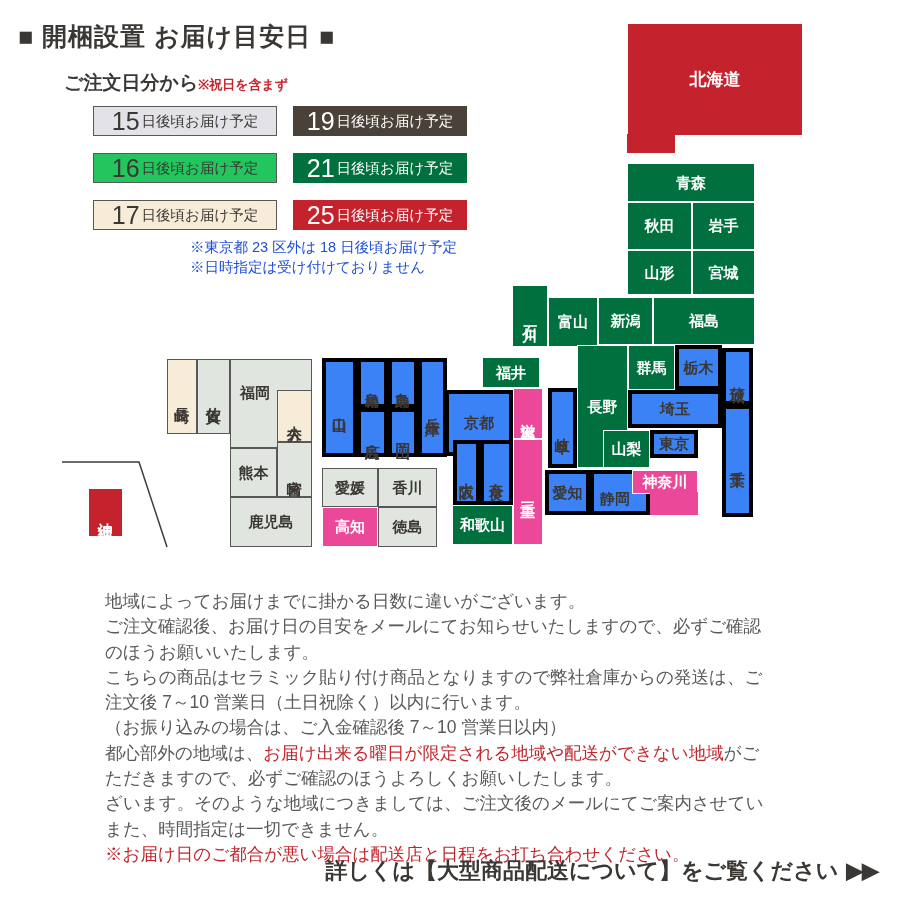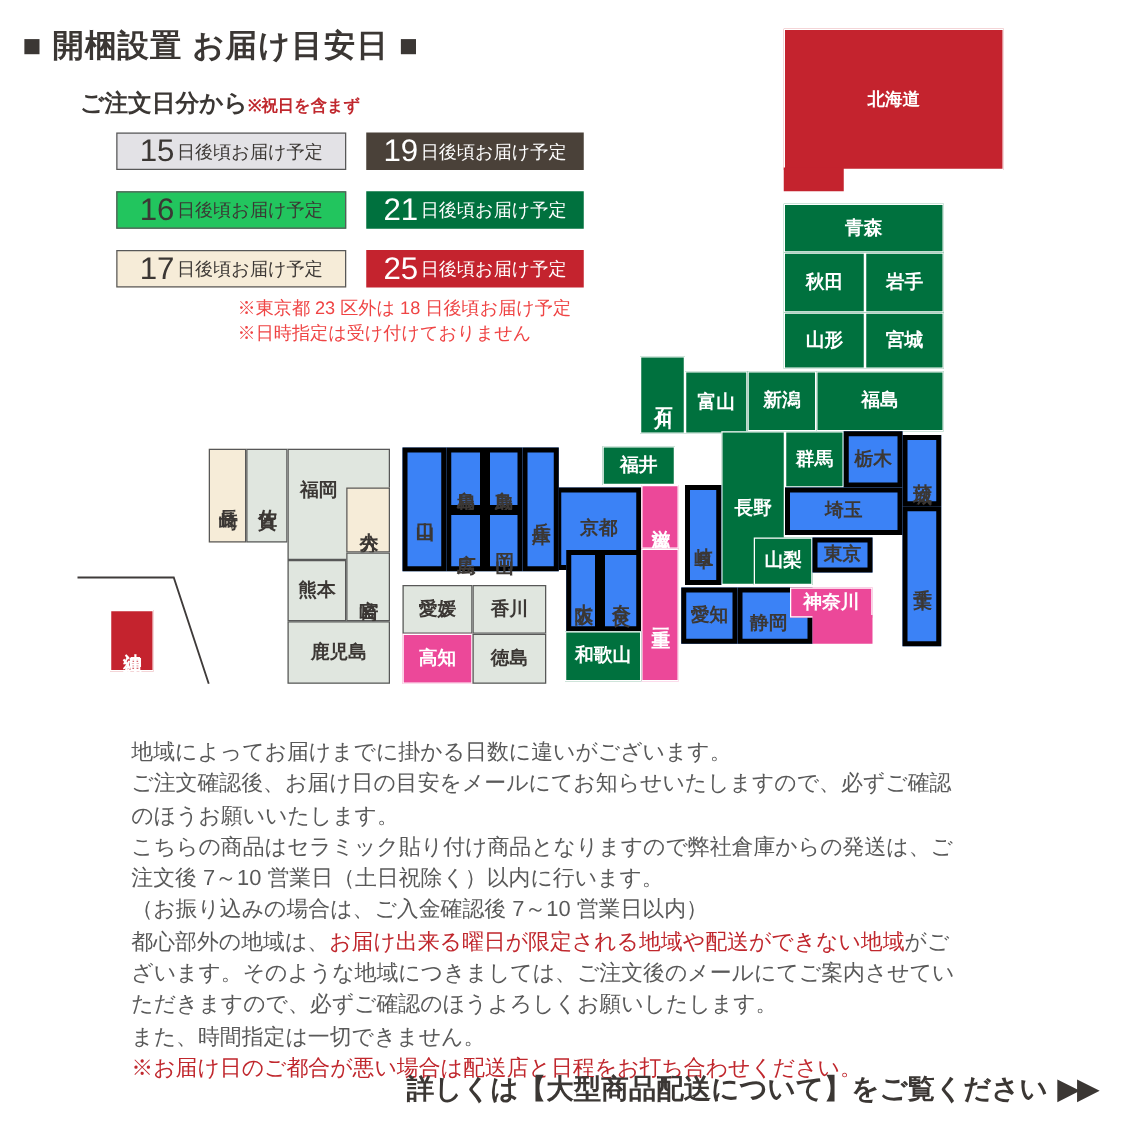--- a/index.html
+++ b/index.html
@@ -14,34 +14,34 @@
   .lg-box { display:flex; align-items:center; justify-content:center; }
   .lg-box .num { font-size:25px; font-weight:300; line-height:1; margin-right:2px; }
   .lg-box .sfx { font-size:14.5px; font-weight:500; }
   .lg-gray      { background:#e3e2e6; border:1px solid #585858; color:#3b3734; }
   .lg-graygreen { background:#22c55e; border:1px solid #585858; color:#3b3734; }
   .lg-cream     { background:#f6ecd8; border:1px solid #585858; color:#3b3734; }
   .lg-brown     { background:#4a4139; color:#fff; }
   .lg-green     { background:#00713e; color:#fff; }
   .lg-red       { background:#c4232e; color:#fff; }
 
-  .legend-notes { position:absolute; left:190px; top:237px; font-size:14.5px; line-height:20px; color:#ef4444; font-weight:500; }
+  .legend-notes { position:absolute; left:190px; top:237px; font-size:14.5px; line-height:20px; color:#1d4ed8; font-weight:500; }
 
   .map { position:absolute; left:0; top:0; width:900px; height:900px; }
   .pref { position:absolute; display:flex; align-items:center; justify-content:center; font-size:15px; font-weight:600; line-height:1.15; }
   .pref .plabel { position:relative; text-align:center; }
   .pref .plabel.vert { writing-mode:vertical-rl; letter-spacing:2px; }
   .c-green { background:#00713e; border:1px solid #fff; color:#fff; }
   .c-brown { background:#ec4899; border:1px solid #fff; color:#fff; }
   .c-red   { background:#c4232e; border:1px solid #fff; color:#fff; }
   .c-gray      { background:#3b82f6; border:4px solid #000000; color:#3b3734; }
   .c-graygreen { background:#e0e6df; border:1px solid #585858; color:#3b3734; }
   .c-cream     { background:#f6ecd8; border:1px solid #585858; color:#3b3734; }
   .noborder { border:none; }
-  .pref.hokkaido { font-size:14px; }
+  .pref.hokkaido { font-size:17px; }
   .inset-line { position:absolute; left:0; top:0; pointer-events:none; }
 
   .body-text { position:absolute; left:105px; top:589px; width:700px; font-size:17.5px; line-height:25.3px; color:#595959; }
   .body-text .red { color:#c0272d; }
 
   .footer { position:absolute; right:22px; top:856px; font-size:22px; font-weight:600; color:#3b3734; }
   .footer .arrows { margin-left:8px; letter-spacing:-1px; }
 </style>
 </head>
 <body>
@@ -236,22 +236,22 @@
     </div>
 
   <div class="body-text" id="body-text">
       <div><span>地域によってお届けまでに掛かる日数に違いがございます。</span></div>
       <div><span>ご注文確認後、お届け日の目安をメールにてお知らせいたしますので、必ずご確認</span></div>
       <div><span>のほうお願いいたします。</span></div>
       <div><span>こちらの商品はセラミック貼り付け商品となりますので弊社倉庫からの発送は、ご</span></div>
       <div><span>注文後 7～10 営業日（土日祝除く）以内に行います。</span></div>
       <div><span>（お振り込みの場合は、ご入金確認後 7～10 営業日以内）</span></div>
       <div><span>都心部外の地域は、</span><span class="red">お届け出来る曜日が限定される地域や配送ができない地域</span><span>がご</span></div>
+      <div><span>ただきますので、必ずご確認のほうよろしくお願いしたします。</span></div>
       <div><span>ざいます。そのような地域につきましては、ご注文後のメールにてご案内させてい</span></div>
-      <div><span>ただきますので、必ずご確認のほうよろしくお願いしたします。</span></div>
       <div><span>また、時間指定は一切できません。</span></div>
       <div><span class="red">※お届け日のご都合が悪い場合は配送店と日程をお打ち合わせください。</span></div>
     </div>
 
   <div class="footer">
     <span>詳しくは【大型商品配送について】をご覧ください</span><span class="arrows">▶▶</span>
   </div>
 
 </div>
 

